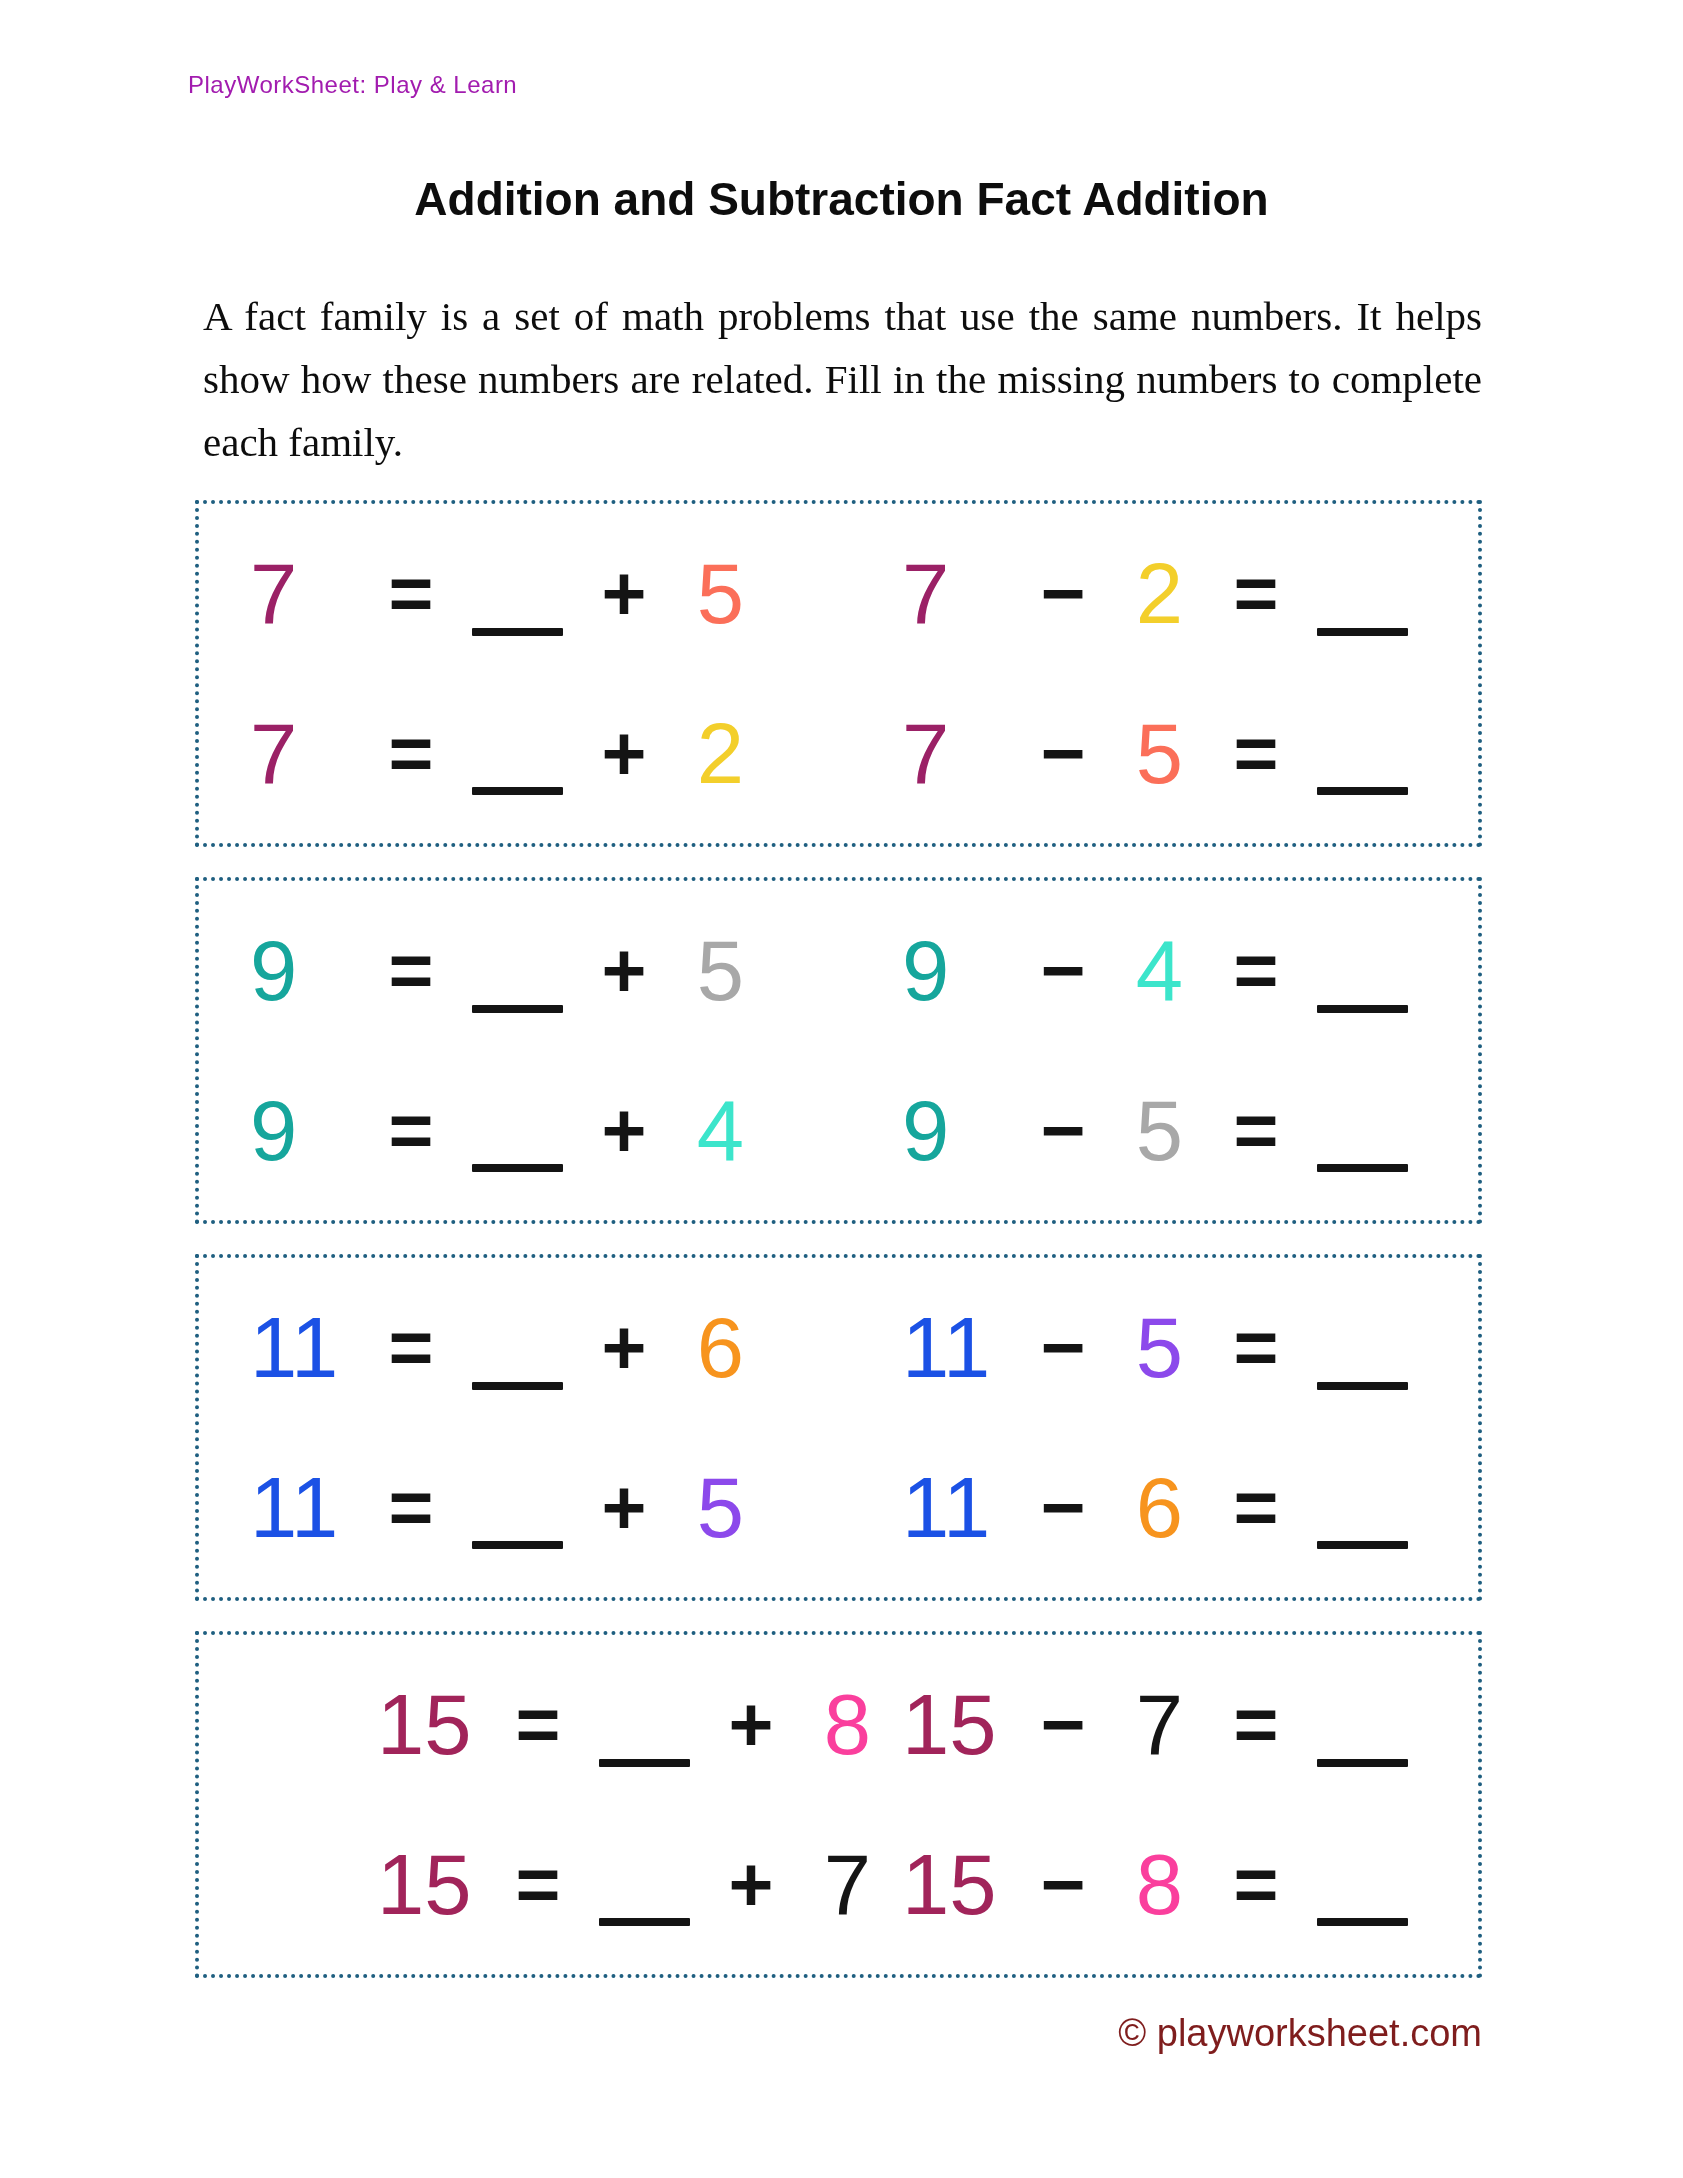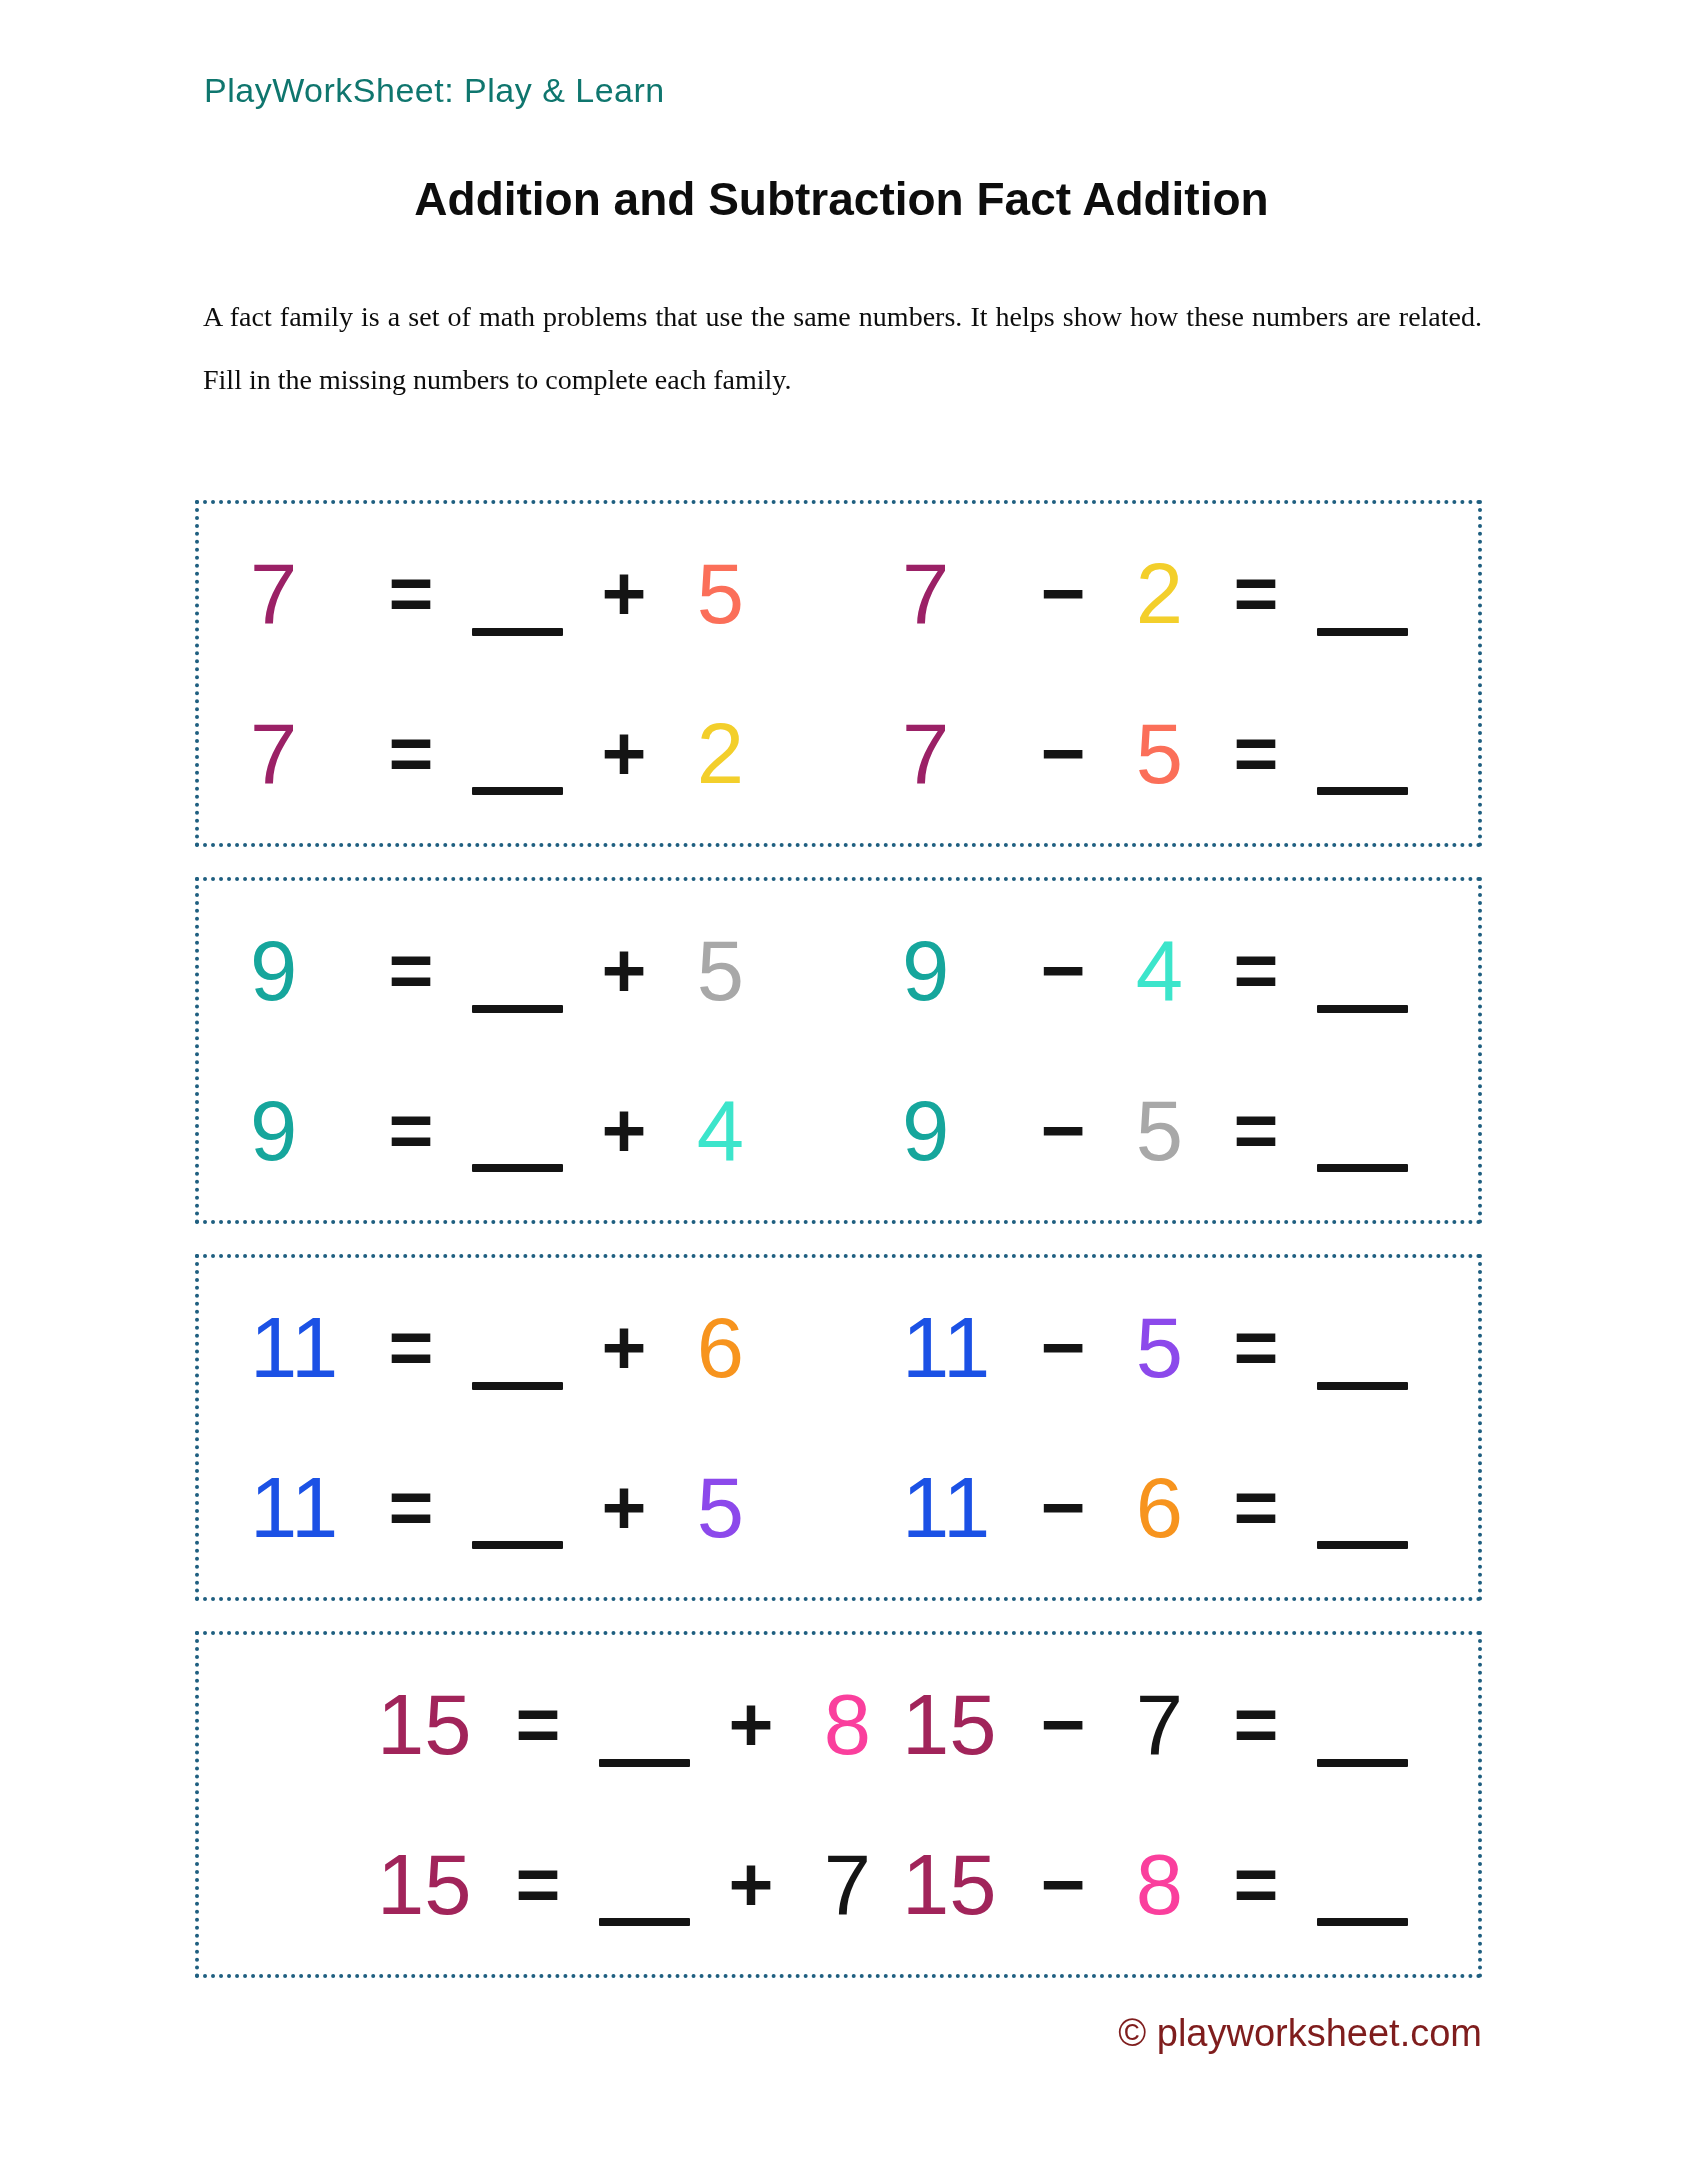--- a/index.html
+++ b/index.html
@@ -1,30 +1,30 @@
 <!DOCTYPE html>
 <html><head>
 <meta charset="utf-8">
 <style>
   html,body{margin:0;padding:0;}
   body{
     width:1683px;height:2178px;background:#ffffff;position:relative;
     font-family:"Liberation Sans",sans-serif;color:#111;
   }
   .brand{
-    position:absolute;left:204px;top:71px;
-    font-size:34px;letter-spacing:0.5px;color:#0f766e;
+    position:absolute;left:188px;top:71px;
+    font-size:24px;letter-spacing:0.5px;color:#a21caf;
   }
   .title{
     position:absolute;left:0;top:172px;width:1683px;margin:0;
     text-align:center;font-size:46px;font-weight:bold;color:#0d0d0d;
   }
   .intro{
     position:absolute;left:203px;top:285px;width:1279px;margin:0;
-    font-family:"Liberation Serif",serif;font-size:28px;line-height:63px;
+    font-family:"Liberation Serif",serif;font-size:41px;line-height:63px;
     color:#0d0d0d;text-align:justify;
   }
   .boxes{position:absolute;left:195px;top:500px;width:1287px;}
   .family-box{
     box-sizing:border-box;width:1287px;height:347px;margin-bottom:30px;
     border:4px dotted #1f5f80;background:#ffffff;
     padding:10px 51px;display:flex;flex-direction:column;justify-content:space-around;
   }
   .eq-row{display:flex;justify-content:space-between;align-items:center;height:149px;}
   .eq-group{display:flex;align-items:center;}

